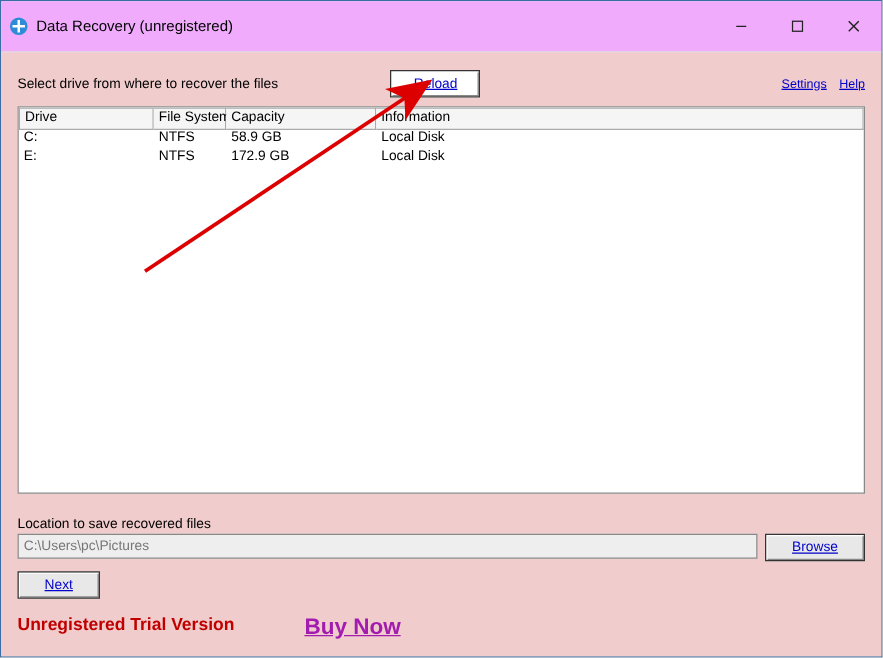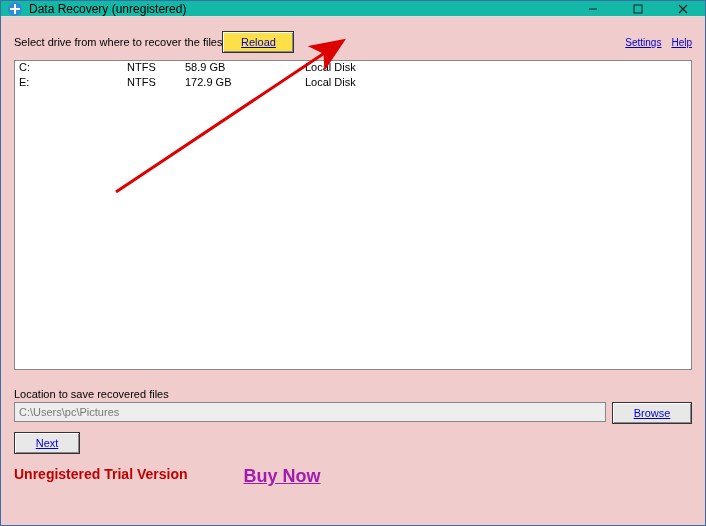--- a/index.html
+++ b/index.html
@@ -15,22 +15,22 @@
   .window {
     background: #fff;
     border: 1px solid #3a6ea5;
     width: 706px;
     height: 526px;
     display: flex;
     flex-direction: column;
     position: relative;
   }
   .titlebar {
-    height: 16px;
-    background: #14b8a6;
+    height: 41px;
+    background: #f0abfc;
     border-bottom: 1px solid #ddd;
     display: flex;
     align-items: center;
     padding: 0 0 0 6px;
   }
   .titlebar .icon-app {
     width: 16px; height: 16px; margin-right: 6px;
   }
   .titlebar .title {
     flex: 1;
@@ -57,22 +57,23 @@
     display: flex;
     align-items: center;
     height: 24px;
     margin-bottom: 6px;
   }
   .instr {
     color: #000;
     font-size: 11px;
   }
   .reload-btn {
+    margin-left: 90px;
     width: 72px; height: 22px;
-    background: #fde047;
+    background: #ffffff;
     border: 1px solid #333;
     color: #0000cc;
     font-size: 11px;
     text-decoration: underline;
     display: flex; align-items: center; justify-content: center;
     cursor: pointer;
     box-shadow: inset 1px 1px 0 #fff, inset -1px -1px 0 #888;
   }
   .links-right {
     margin-left: auto;
@@ -212,20 +213,26 @@
     <div class="toprow">
       <span class="instr">Select drive from where to recover the files</span>
       <div class="reload-btn">Reload</div>
       <div class="links-right">
         <span>Settings</span>
         <span>Help</span>
       </div>
     </div>
 
     <div class="drive-table">
+      <div class="thead">
+        <div class="th col-drive">Drive</div>
+        <div class="th col-fs">File System</div>
+        <div class="th col-cap">Capacity</div>
+        <div class="th col-info">Information</div>
+      </div>
       <div class="tbody">
         <div class="tr">
           <div class="td col-drive">C:</div>
           <div class="td col-fs">NTFS</div>
           <div class="td col-cap">58.9 GB</div>
           <div class="td col-info">Local Disk</div>
         </div>
         <div class="tr">
           <div class="td col-drive">E:</div>
           <div class="td col-fs">NTFS</div>

